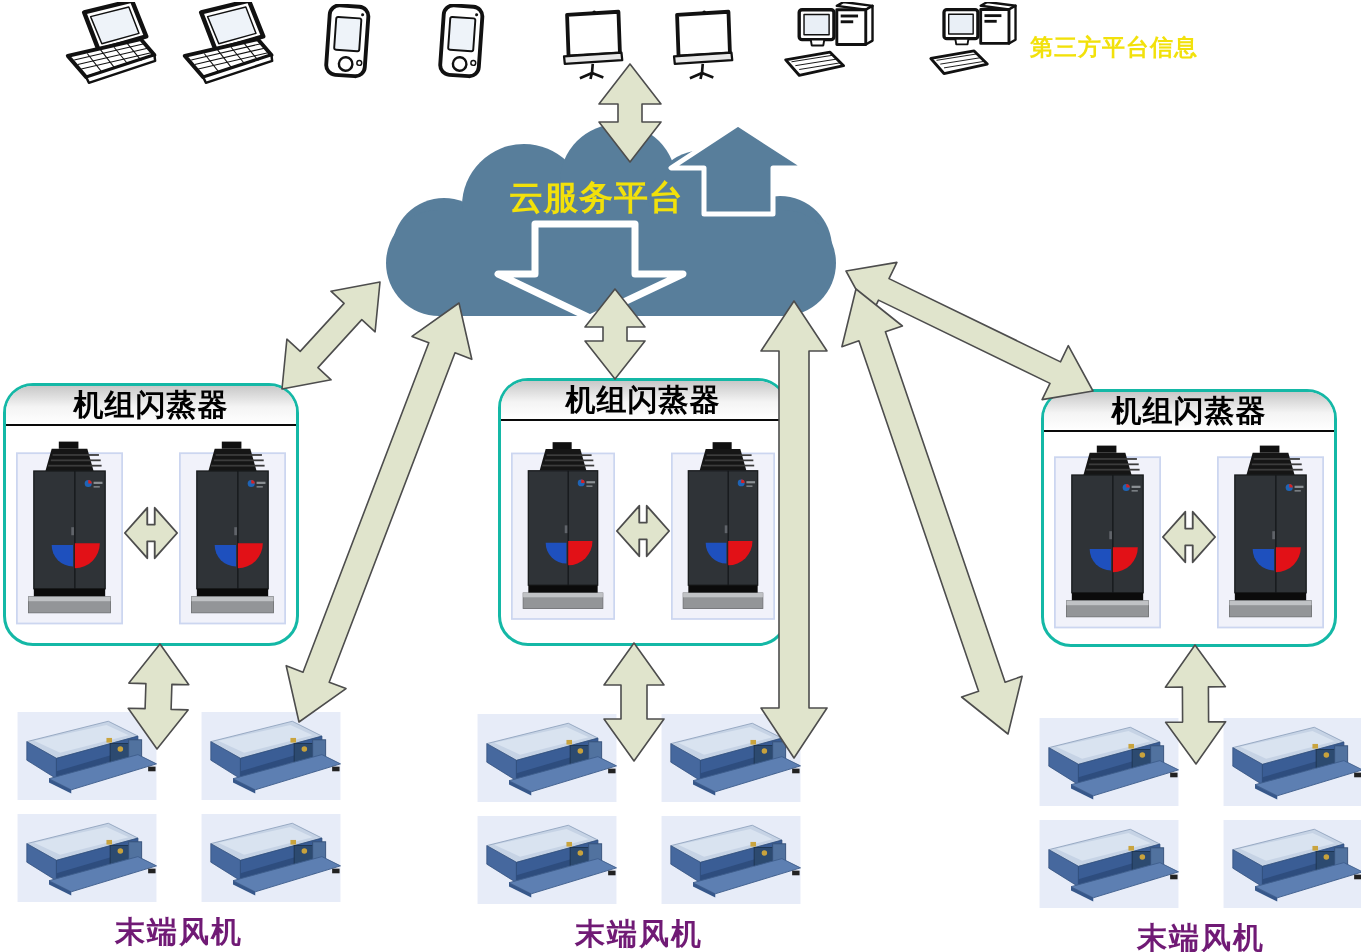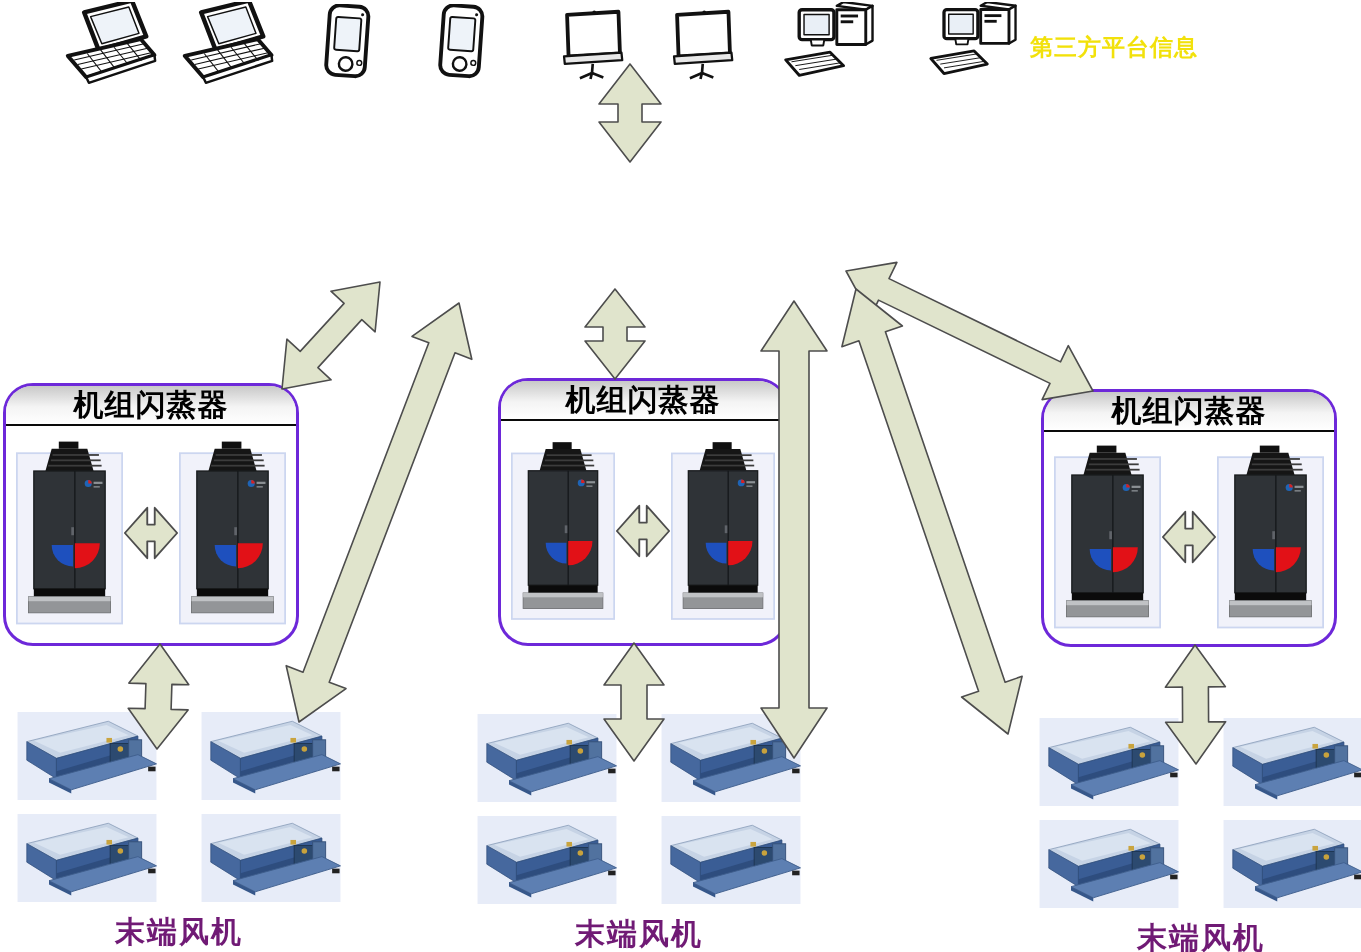--- a/index.html
+++ b/index.html
@@ -8,21 +8,21 @@
   
   .device{position:absolute;z-index:2;}
   .third-party{position:absolute;left:1030px;top:32px;z-index:3;
     font-size:23px;font-weight:bold;color:var(--accent-yellow);letter-spacing:1px;white-space:nowrap;}
   
   .cloud-wrap{position:absolute;left:366px;top:118px;width:500px;height:208px;z-index:1;}
   .cloud-fill{fill:var(--cloud-blue);}
   .cloud-label{position:absolute;left:143px;top:57px;width:200px;z-index:2;
     font-size:34px;font-weight:bold;color:var(--accent-yellow);letter-spacing:1px;white-space:nowrap;}
   
-  .evap-box{position:absolute;z-index:2;background:#fff;border:3px solid #6d28d9;border-radius:30px;
+  .evap-box{position:absolute;z-index:2;background:#fff;border:3px solid #14b8a6;border-radius:30px;
     box-sizing:border-box;display:flex;flex-direction:column;}
   .evap-title{height:38px;border-radius:26px 26px 0 0;border-bottom:2.5px solid #0a0a0a;
     background:linear-gradient(180deg,#c8c8c8 0%,#f4f4f4 55%,#ffffff 100%);
     display:flex;align-items:center;justify-content:center;
     font-size:30px;font-weight:bold;color:#000;letter-spacing:1px;}
   .evap-body{flex:1;display:flex;align-items:center;justify-content:space-evenly;padding:7px 10px 10px;}
   .cab{width:112px;height:196px;}
   .mini-arrow{width:56px;height:68px;flex:0 0 auto;}
   .arrow-skin{fill:var(--arrow-fill);stroke:var(--arrow-stroke);stroke-width:2;stroke-linejoin:round;}
   
@@ -160,20 +160,36 @@
     </svg>
   <svg class="device" style="left:782px;top:2px" width="100" height="82">
       <use href="#sym-desktop"></use>
     </svg>
   <svg class="device" style="left:928px;top:2px" width="96" height="80">
       <use href="#sym-desktop"></use>
     </svg>
 
   <div class="third-party">第三方平台信息</div>
 
+  <div class="cloud-wrap">
+    <svg width="500" height="208" viewBox="0 0 500 208">
+      <g class="cloud-fill">
+        <circle cx="78" cy="132" r="52"></circle>
+        <circle cx="158" cy="88" r="62"></circle>
+        <circle cx="252" cy="64" r="58"></circle>
+        <circle cx="338" cy="88" r="56"></circle>
+        <circle cx="414" cy="130" r="52"></circle>
+        <circle cx="250" cy="140" r="62"></circle>
+        <rect x="20" y="92" width="450" height="106" rx="53"></rect>
+      </g>
+      <polygon points="372,6 305,50 338,50 338,96 407,96 407,50 440,50" class="cloud-fill" stroke="#fff" stroke-width="5" stroke-linejoin="round"></polygon>
+      <path d="M169,106 L269,106 L269,156 L317,156 L224,200 L132,156 L169,156 Z" class="cloud-fill" stroke="#fff" stroke-width="7" stroke-linejoin="round"></path>
+    </svg>
+    <div class="cloud-label">云服务平台</div>
+  </div>
 
   <div class="evap-box" style="left:3px;top:383px;width:296px;height:263px;">
     <div class="evap-title">机组闪蒸器</div>
     <div class="evap-body">
       <svg class="cab">
           <use href="#sym-cabinet"></use>
         </svg>
       <svg class="mini-arrow">
           <use href="#sym-smallarrow"></use>
         </svg>

